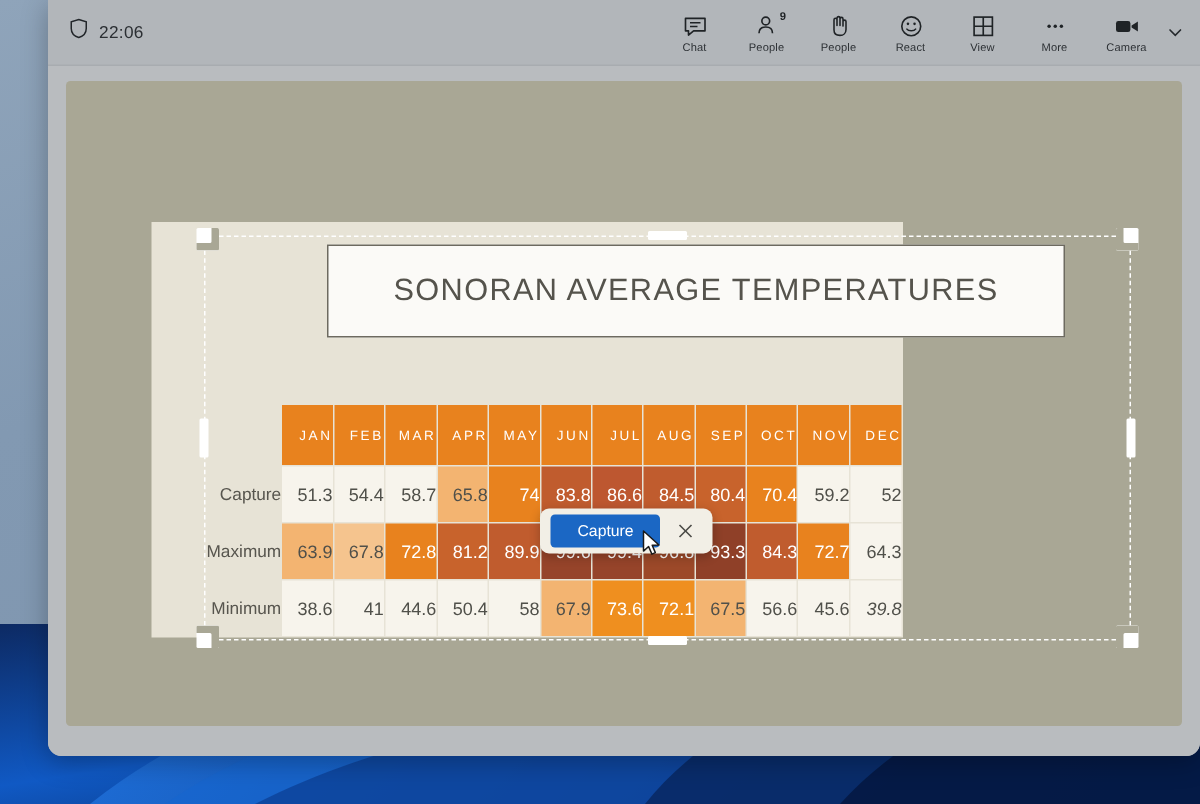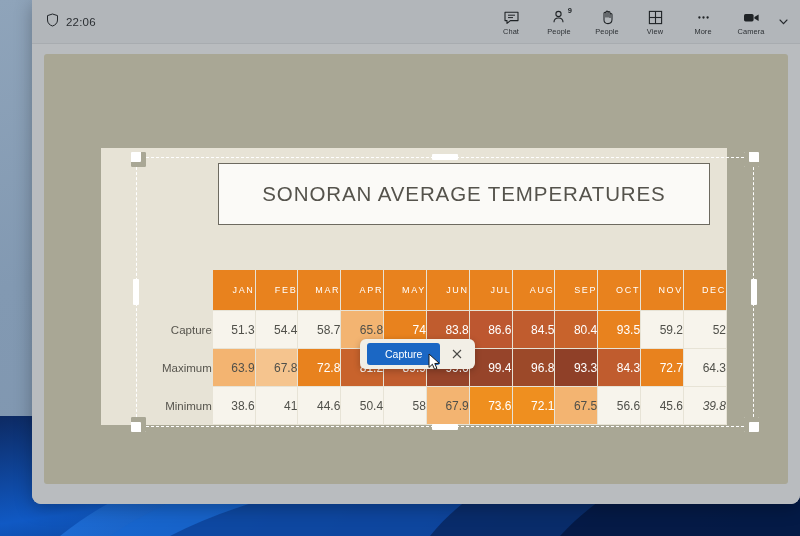--- a/index.html
+++ b/index.html
@@ -89,21 +89,21 @@
     background: #a9a795;
     margin: 10px 12px 0 12px;
     border-radius: 3px;
     overflow: hidden;
   }
 
   
   #slide {
     position: absolute;
     left: 57px; top: 94px;
-    width: 626px; height: 277px;
+    width: 501px; height: 277px;
     background: #e7e3d6;
   }
 
   #slide-title-box {
     position: absolute;
     left: 117px; top: 15px;
     width: 492px; height: 62px;
     background: #fbfaf7;
     border: 1.5px solid #6d6a60;
     display: flex; align-items: center; justify-content: center;
@@ -288,20 +288,31 @@
 
         <div class="act">
           <span class="glyph">
             <svg width="17" height="17" viewBox="0 0 17 17">
               <path d="M5 9.5 V4.2 a1 1 0 0 1 2 0 V8 V3.1 a1 1 0 0 1 2 0 V8 V3.6 a1 1 0 0 1 2 0 V8.4 V5.4 a1 1 0 0 1 2 0 V10.6 C13 13 11.4 14.6 9 14.6 C6.6 14.6 5 13.2 5 11 Z" fill="none" stroke="#1f2326" stroke-width="1.05" stroke-linejoin="round"></path>
             </svg>
           </span>
           <span class="cap">People</span>
         </div>
 
+        <div class="act">
+          <span class="glyph">
+            <svg width="17" height="17" viewBox="0 0 17 17">
+              <circle cx="8.5" cy="8.5" r="6.3" fill="none" stroke="#1f2326" stroke-width="1.1"></circle>
+              <circle cx="6.3" cy="6.9" r=".85" fill="#1f2326"></circle>
+              <circle cx="10.7" cy="6.9" r=".85" fill="#1f2326"></circle>
+              <path d="M5.6 10.4 C6.6 11.9 10.4 11.9 11.4 10.4" fill="none" stroke="#1f2326" stroke-width="1.05" stroke-linecap="round"></path>
+            </svg>
+          </span>
+          <span class="cap">React</span>
+        </div>
 
         <div class="act">
           <span class="glyph">
             <svg width="17" height="17" viewBox="0 0 17 17">
               <rect x="2.4" y="2.4" width="12.2" height="12.2" fill="none" stroke="#1f2326" stroke-width="1.1"></rect>
               <line x1="8.5" y1="2.4" x2="8.5" y2="14.6" stroke="#1f2326" stroke-width="1.1"></line>
               <line x1="2.4" y1="8.5" x2="14.6" y2="8.5" stroke="#1f2326" stroke-width="1.1"></line>
             </svg>
           </span>
           <span class="cap">View</span>
@@ -368,21 +379,21 @@
                 <td class="rowlab">Capture</td>
                 <td class="cell" style="background: rgb(247, 244, 236);">51.3</td>
                 <td class="cell" style="background: rgb(247, 244, 236);">54.4</td>
                 <td class="cell" style="background: rgb(247, 244, 236);">58.7</td>
                 <td class="cell" style="background: rgb(243, 180, 113);">65.8</td>
                 <td class="cell lt" style="background: rgb(232, 130, 30);">74</td>
                 <td class="cell lt" style="background: rgb(192, 92, 46);">83.8</td>
                 <td class="cell lt" style="background: rgb(189, 87, 48);">86.6</td>
                 <td class="cell lt" style="background: rgb(192, 92, 46);">84.5</td>
                 <td class="cell lt" style="background: rgb(200, 99, 44);">80.4</td>
-                <td class="cell lt" style="background: rgb(232, 130, 30);">93.5</td>
+                <td class="cell lt" style="background: rgb(232, 130, 30);">70.4</td>
                 <td class="cell" style="background: rgb(247, 244, 236);">59.2</td>
                 <td class="cell" style="background: rgb(247, 244, 236);">52</td>
               </tr>
               <tr>
                 <td class="rowlab">Maximum</td>
                 <td class="cell" style="background: rgb(243, 180, 113);">63.9</td>
                 <td class="cell" style="background: rgb(245, 196, 142);">67.8</td>
                 <td class="cell lt" style="background: rgb(232, 130, 30);">72.8</td>
                 <td class="cell lt" style="background: rgb(200, 99, 44);">81.2</td>
                 <td class="cell lt" style="background: rgb(192, 92, 46);">89.9</td>

